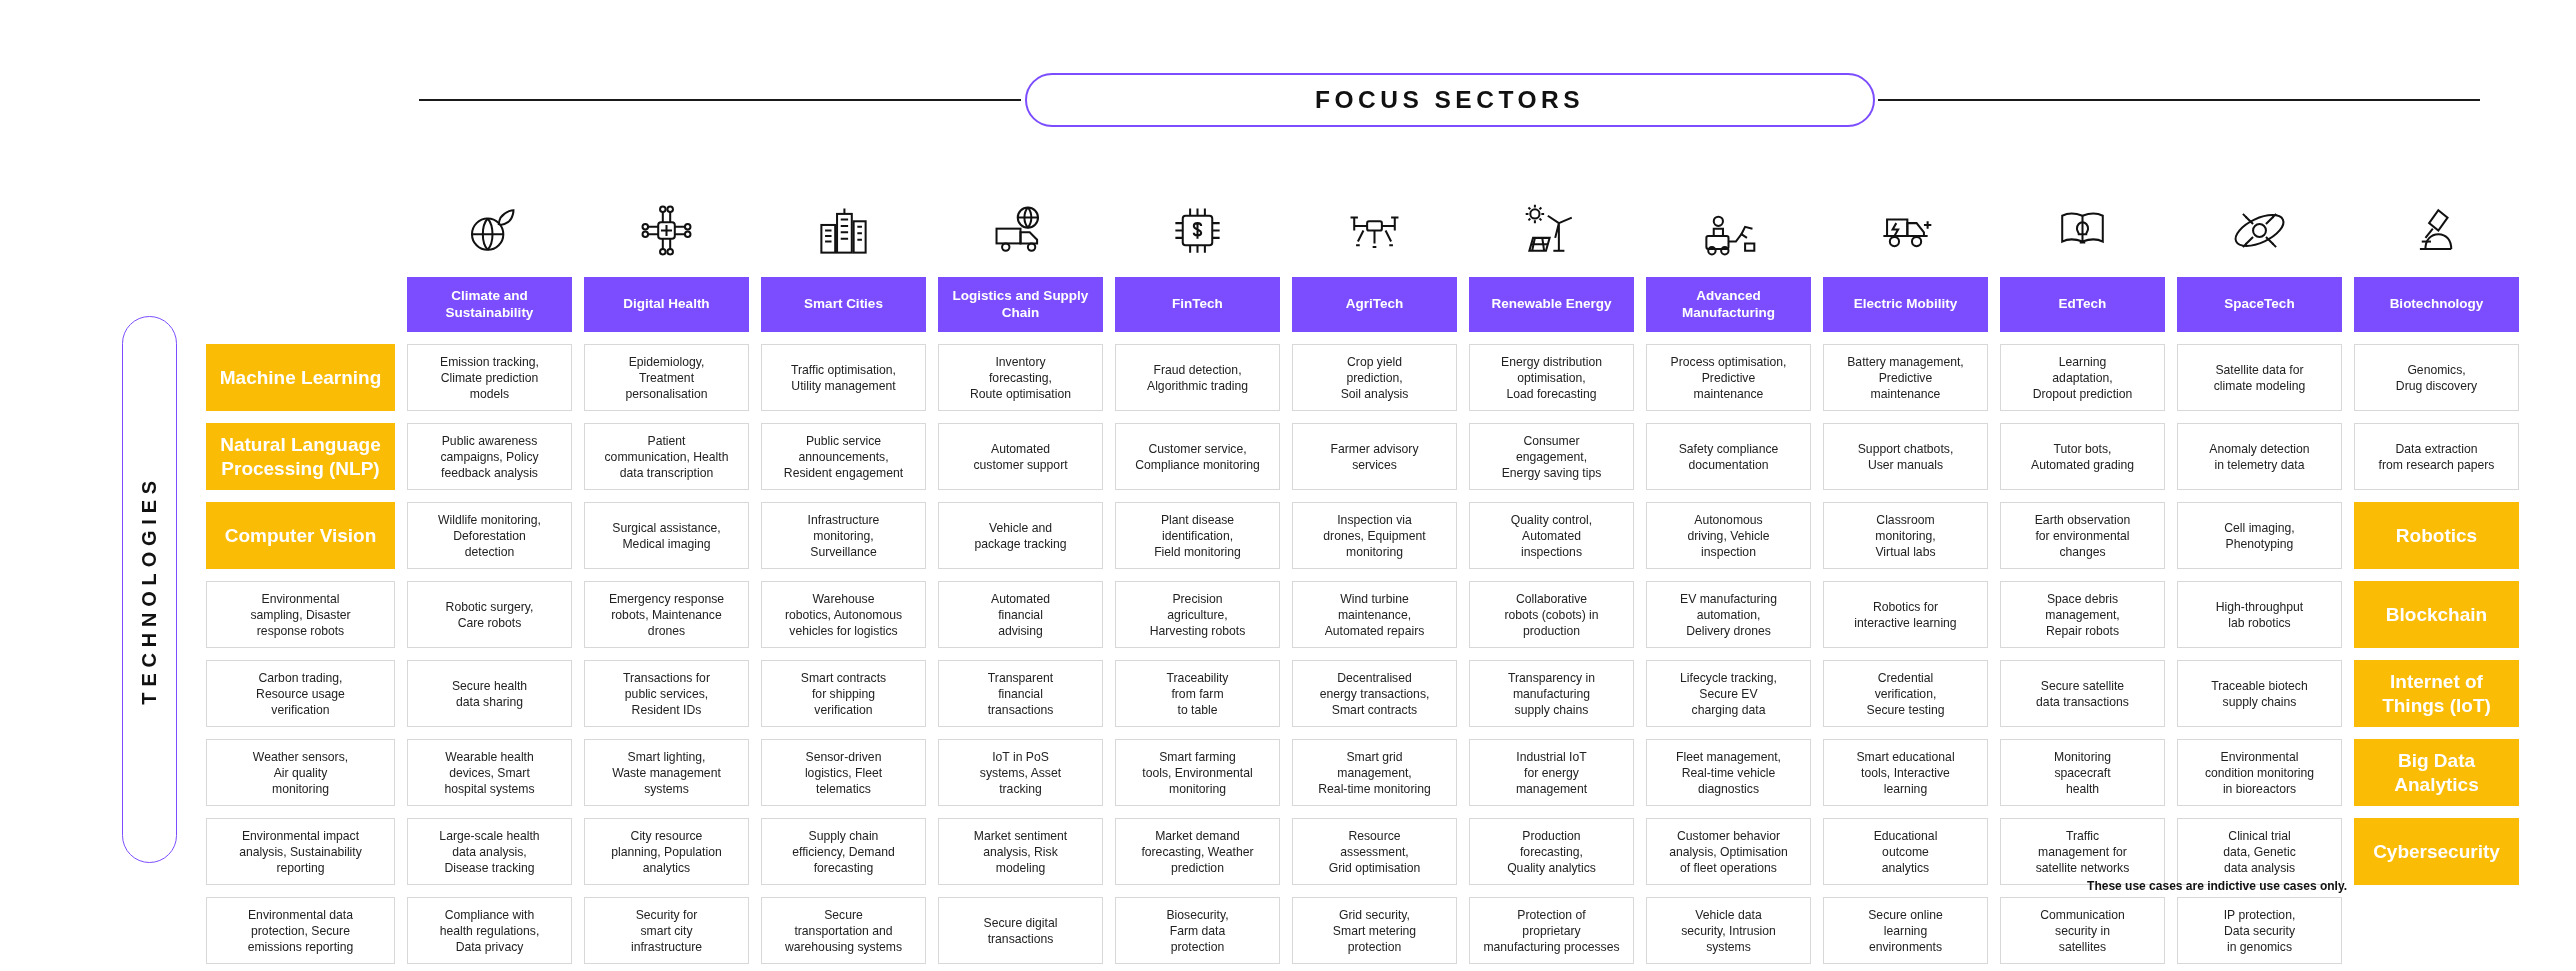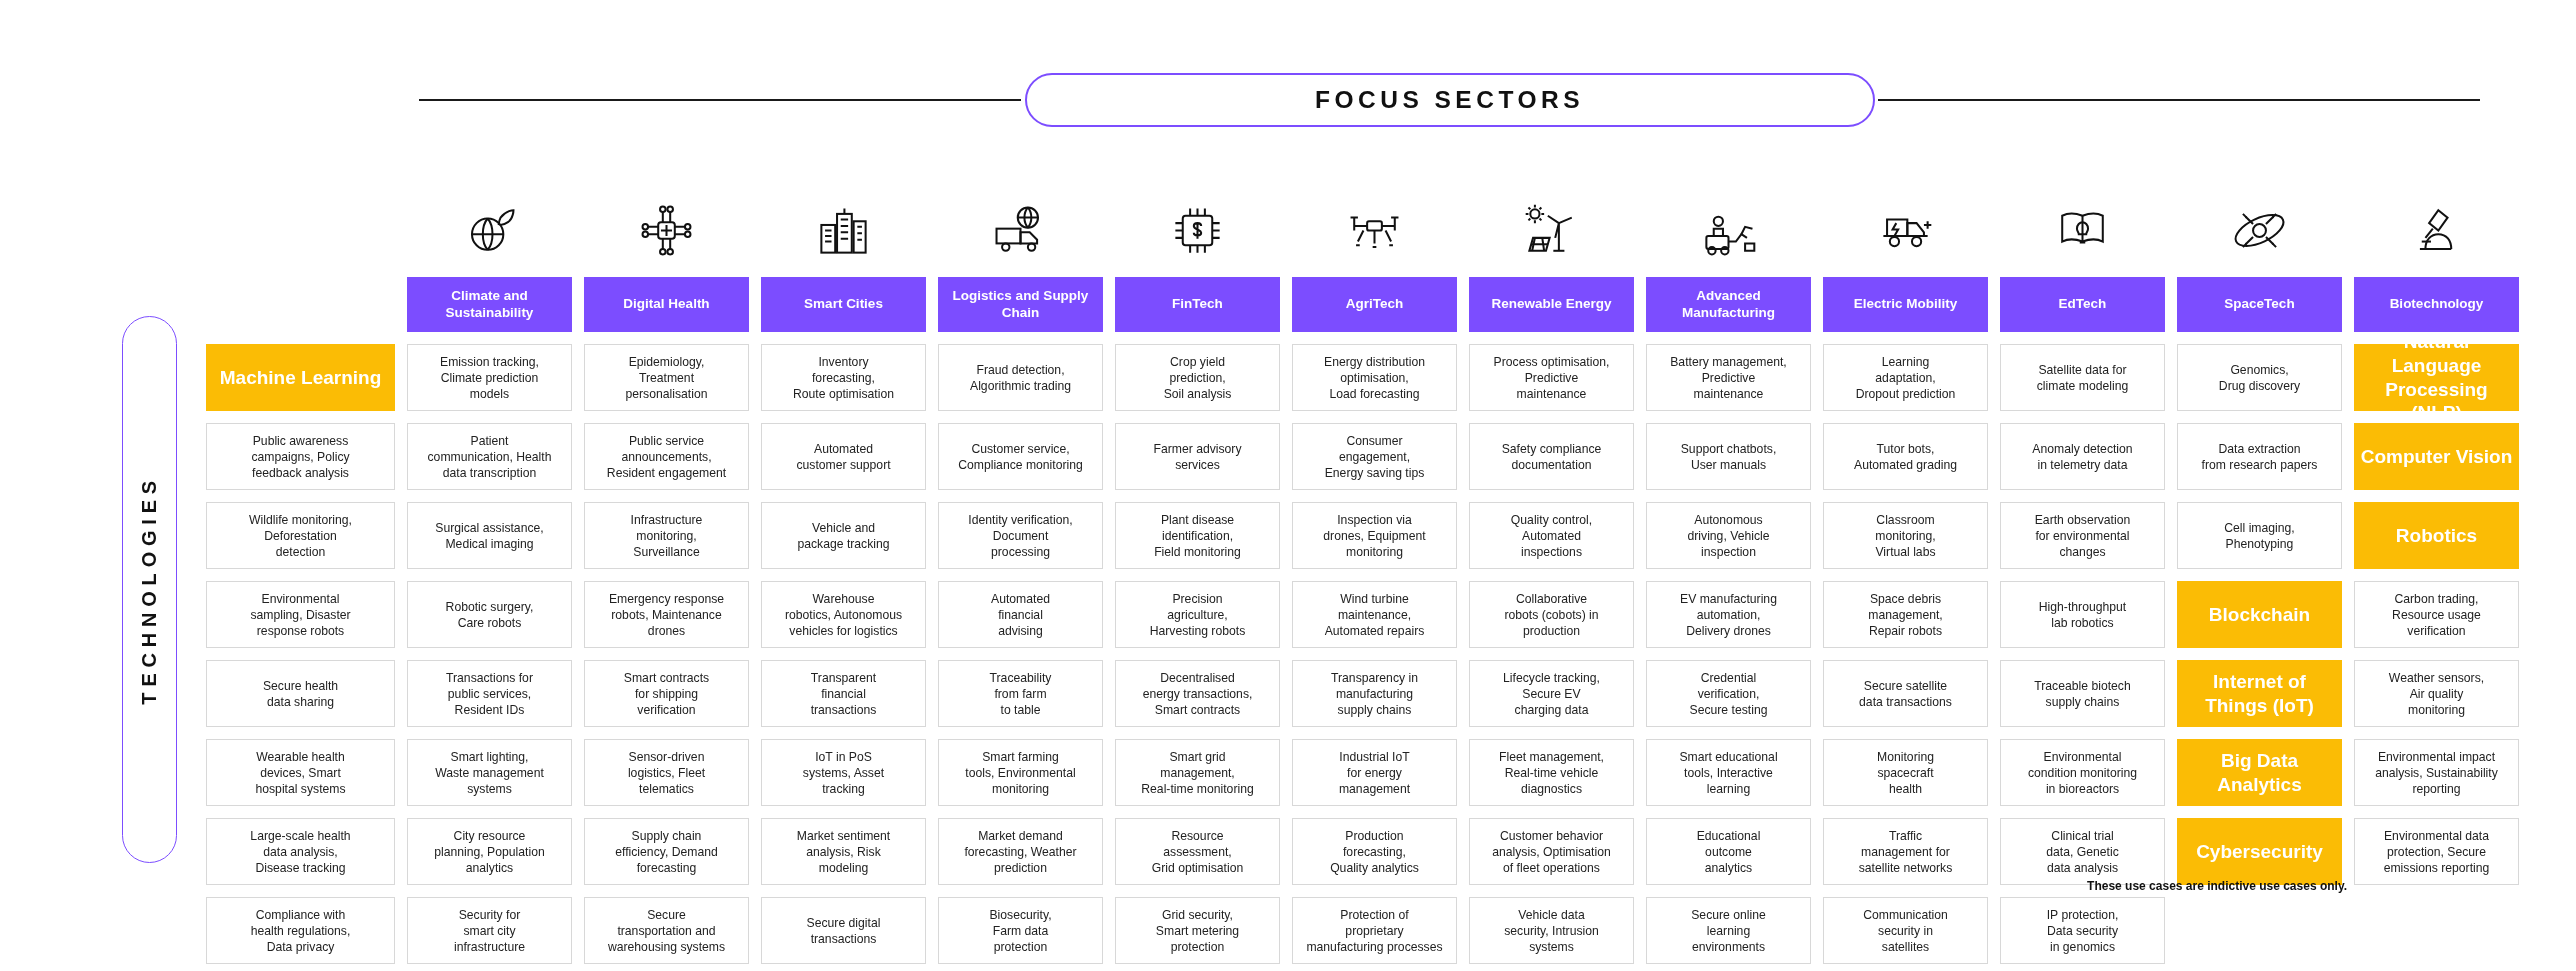--- a/index.html
+++ b/index.html
@@ -310,20 +310,22 @@
       <div class="sector-head">EdTech</div>
       <div class="sector-head">SpaceTech</div>
       <div class="sector-head">Biotechnology</div>
       <div class="tech-head">Machine Learning</div>
       <div class="cell">Emission tracking,
 Climate prediction
 models</div>
       <div class="cell">Epidemiology,
 Treatment
 personalisation</div>
+      <div class="cell">Traffic optimisation,
+Utility management</div>
       <div class="cell">Inventory
 forecasting,
 Route optimisation</div>
       <div class="cell">Fraud detection,
 Algorithmic trading</div>
       <div class="cell">Crop yield
 prediction,
 Soil analysis</div>
       <div class="cell">Energy distribution
 optimisation,
@@ -374,23 +376,20 @@
       <div class="cell">Wildlife monitoring,
 Deforestation
 detection</div>
       <div class="cell">Surgical assistance,
 Medical imaging</div>
       <div class="cell">Infrastructure
 monitoring,
 Surveillance</div>
       <div class="cell">Vehicle and
 package tracking</div>
-      <div class="cell">Identity verification,
-Document
-processing</div>
       <div class="cell">Plant disease
 identification,
 Field monitoring</div>
       <div class="cell">Inspection via
 drones, Equipment
 monitoring</div>
       <div class="cell">Quality control,
 Automated
 inspections</div>
       <div class="cell">Autonomous
@@ -424,20 +423,22 @@
 Harvesting robots</div>
       <div class="cell">Wind turbine
 maintenance,
 Automated repairs</div>
       <div class="cell">Collaborative
 robots (cobots) in
 production</div>
       <div class="cell">EV manufacturing
 automation,
 Delivery drones</div>
+      <div class="cell">Robotics for
+interactive learning</div>
       <div class="cell">Space debris
 management,
 Repair robots</div>
       <div class="cell">High-throughput
 lab robotics</div>
       <div class="tech-head">Blockchain</div>
       <div class="cell">Carbon trading,
 Resource usage
 verification</div>
       <div class="cell">Secure health

